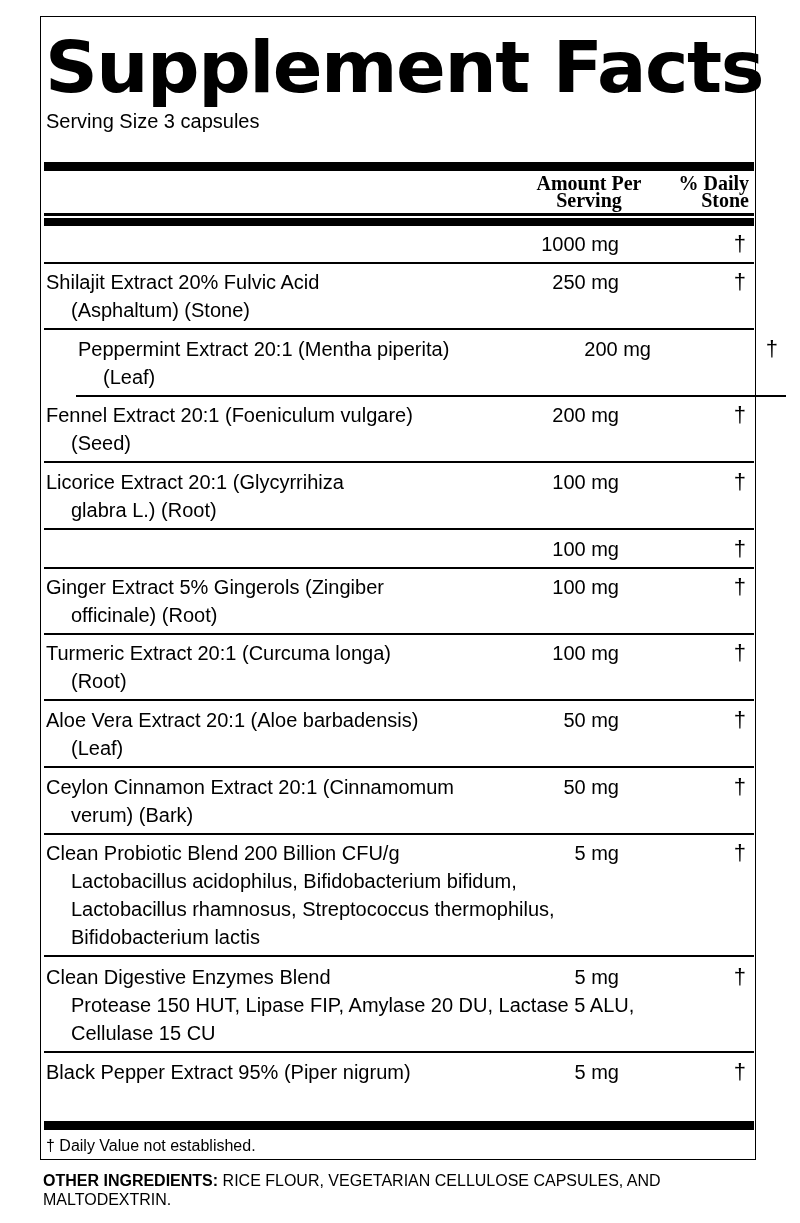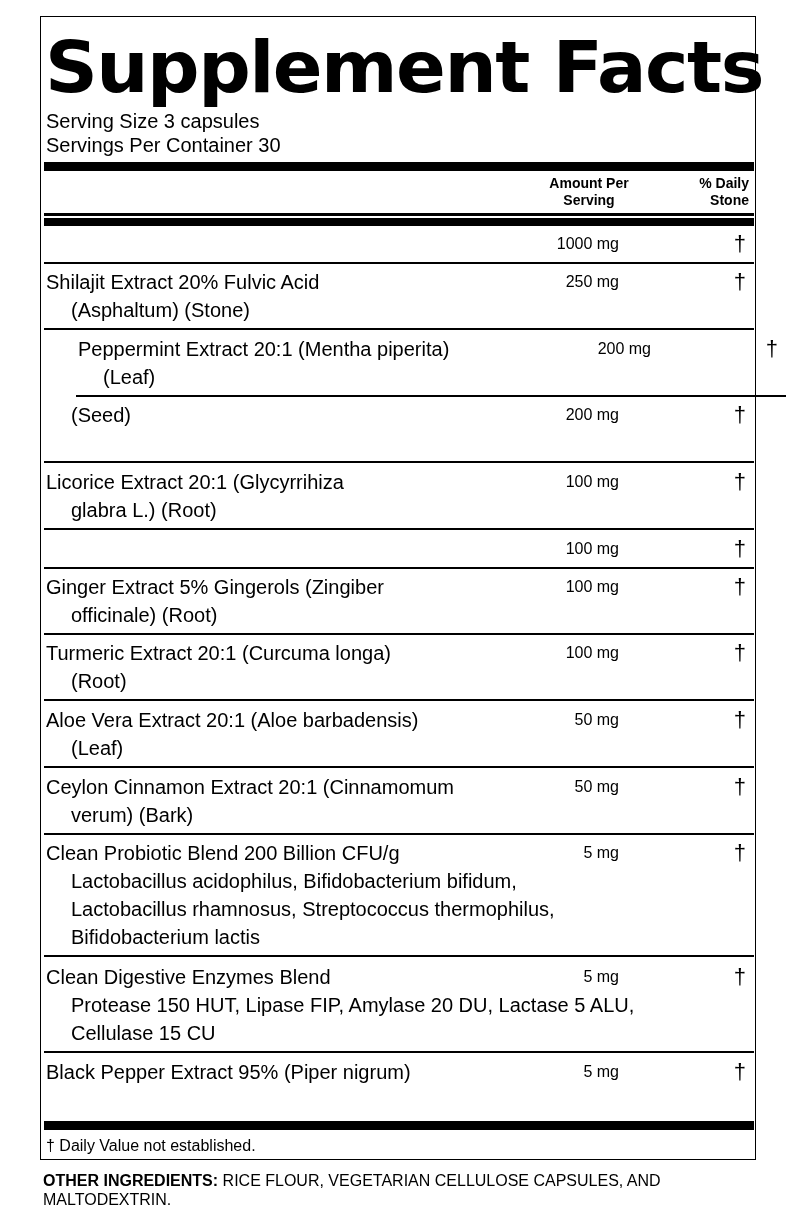--- a/index.html
+++ b/index.html
@@ -11,40 +11,39 @@
     .title {
       position: absolute; left: 4px; top: 6px; width: 710px;
       font-family: "DejaVu Sans", sans-serif; font-weight: bold; font-size: 72px;
       letter-spacing: -1.5px; line-height: 88px; white-space: nowrap;
       transform: scaleX(1.02); transform-origin: left center;
     }
     .serving { position: absolute; left: 5px; font-size: 20px; line-height: 24px; white-space: nowrap; }
     .bar { position: absolute; left: 3px; width: 710px; background: #000; }
     .thin { position: absolute; left: 3px; width: 710px; height: 2px; background: #000; }
     .col-head {
-      position: absolute; font-family: Liberation Sans, sans-serif; font-weight: bold;
-      font-size: 14px; line-height: 17px; text-align: right;
+      position: absolute; font-family: Liberation Serif, serif; font-weight: bold;
+      font-size: 20px; line-height: 17px; text-align: right;
     }
     .row { position: absolute; left: 3px; width: 710px; }
     .row .name { position: absolute; left: 2px; top: 0; font-size: 20px; line-height: 28px; width: 480px; }
     .row .name .sub { display: block; padding-left: 25px; }
-    .row .amt { position: absolute; right: 135px; top: 0; font-size: 16px; line-height: 28px; text-align: right; white-space: nowrap; }
+    .row .amt { position: absolute; right: 135px; top: 0; font-size: 20px; line-height: 28px; text-align: right; white-space: nowrap; }
     .row .dv { position: absolute; right: 8px; top: 0; font-size: 22px; line-height: 28px; }
     .row .divider { position: absolute; left: 0; width: 710px; height: 2px; background: #000; }
     .footnote { position: absolute; left: 5px; font-size: 16px; line-height: 20px; }
     .other { position: absolute; left: 43px; top: 1171px; width: 720px; font-size: 16px; line-height: 19px; }
     .other b { font-weight: bold; }
   </style>
 </head>
 <body>
 
 <div class="label-box">
   <div class="title">Supplement Facts</div>
   <div class="serving" style="top:92px;">Serving Size 3 capsules</div>
-  <div class="serving" style="top:116px;">Servings Per Container 30</div>
 
   <div class="bar" style="top:145px;height:9px;"></div>
 
   <div class="col-head" style="right:106px;top:158px;width:120px;text-align:center;">
     <div>Amount Per</div>
     <div>Serving</div>
   </div>
   <div class="col-head" style="right:6px;top:158px;width:80px;">
     <div>% Daily</div>
     <div>Stone</div>
@@ -67,21 +66,21 @@
   </div>
 
   <div class="row" style="top:318px;height:62px;margin-left:32px;">
     <div class="name"><span>Peppermint Extract 20:1 (Mentha piperita)</span><span class="sub">(Leaf)</span></div>
     <div class="amt">200 mg</div>
     <div class="dv">†</div>
     <div class="divider" style="top:60px;"></div>
   </div>
 
   <div class="row" style="top:384px;height:62px;">
-    <div class="name"><span class="sub">(Seed)</span></div>
+    <div class="name"><span>Fennel Extract 20:1 (Foeniculum vulgare)</span><span class="sub">(Seed)</span></div>
     <div class="amt">200 mg</div>
     <div class="dv">†</div>
     <div class="divider" style="top:60px;"></div>
   </div>
 
   <div class="row" style="top:451px;height:62px;">
     <div class="name"><span>Licorice Extract 20:1 (Glycyrrihiza</span><span class="sub">glabra L.) (Root)</span></div>
     <div class="amt">100 mg</div>
     <div class="dv">†</div>
     <div class="divider" style="top:60px;"></div>

